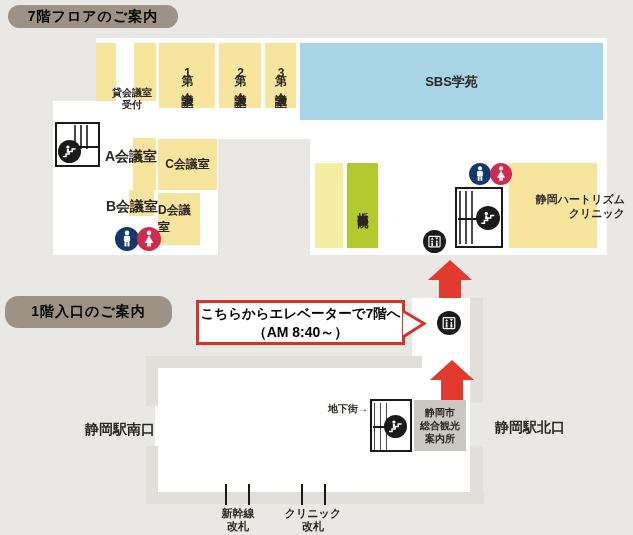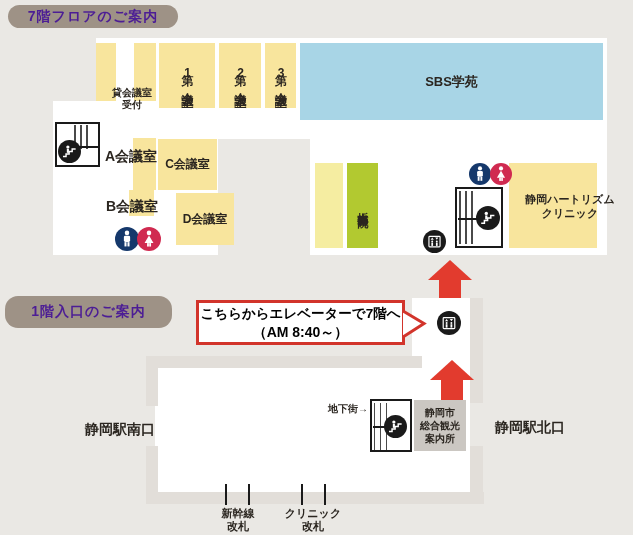--- a/index.html
+++ b/index.html
@@ -4,21 +4,21 @@
 <style>
   html,body{margin:0;padding:0;background:#b5b2ad;}
   .stage{
     position:relative;width:633px;height:535px;overflow:hidden;
     background:#eae8e4;
     font-family:"Liberation Sans","DejaVu Sans",sans-serif;
     color:#2b2620;
   }
   .abs{position:absolute;}
   .badge{
-    position:absolute;background:#9e9286;color:#4c1d95;
+    position:absolute;background:#9e9286;color:#000000;
     font-weight:bold;font-size:14px;letter-spacing:1px;
     display:flex;align-items:center;justify-content:center;
     border-radius:13px;
   }
   .white{position:absolute;background:#ffffff;}
   .yellow{position:absolute;background:#f8e59d;}
   .paleyellow{position:absolute;background:#f5eda1;}
   .blue{position:absolute;background:#a8d5e6;}
   .green{position:absolute;background:#b2c930;}
   .graybox{position:absolute;background:#cbc7c2;}
@@ -76,21 +76,21 @@
         <circle cx="10.3" cy="7.4" r="1.7" fill="#fff"></circle>
         <path d="M10.3 9.4 L10.3 13.4" stroke="#fff" stroke-width="2.2"></path>
       </svg>
   </div>
 
   <div class="yellow" style="left:133px;top:138px;width:23px;height:52px;"></div>
   <div class="yellow roomlabel" style="left:158px;top:139px;width:59px;height:51px;">C会議室</div>
   <div class="stationtext" style="left:100px;top:148px;width:57px;text-align:right;background:transparent;">A会議室</div>
 
   <div class="yellow" style="left:129px;top:190px;width:25px;height:26px;"></div>
-  <div class="yellow roomlabel" style="left:176px;top:193px;width:58px;height:52px;">D会議室</div>
+  <div class="yellow roomlabel" style="left:158px;top:193px;width:42px;height:52px;">D会議室</div>
   <div class="stationtext" style="left:100px;top:198px;width:58px;text-align:right;background:transparent;">B会議室</div>
 
   <div class="abs" style="left:115px;top:227px;">
     <svg width="24" height="24" viewBox="0 0 20 20">
         <circle cx="10" cy="10" r="10" fill="#15386b"></circle>
         <circle cx="10" cy="4.9" r="1.9" fill="#fff"></circle>
         <rect x="7.4" y="7.2" width="5.2" height="5.2" rx="1.2" fill="#fff"></rect>
         <rect x="7.9" y="12.6" width="1.7" height="3.6" fill="#fff"></rect>
         <rect x="10.4" y="12.6" width="1.7" height="3.6" fill="#fff"></rect>
       </svg>
@@ -102,21 +102,21 @@
         <path d="M10 7 L13.7 13.4 H6.3 Z" fill="#fff"></path>
         <rect x="8.4" y="13.4" width="1.5" height="2.9" fill="#fff"></rect>
         <rect x="10.2" y="13.4" width="1.5" height="2.9" fill="#fff"></rect>
       </svg>
   </div>
 
   <div class="paleyellow" style="left:315px;top:163px;width:28px;height:85px;"></div>
   <div class="green roomlabel vtext" style="left:347px;top:163px;width:31px;height:85px;font-size:11px;letter-spacing:1px;">坂本歯科医院</div>
 
   <div class="yellow" style="left:509px;top:163px;width:88px;height:85px;"></div>
-  <div class="abs" style="left:515px;top:192px;width:110px;text-align:center;font-size:11px;font-weight:600;line-height:14px;">
+  <div class="abs" style="left:515px;top:192px;width:110px;text-align:right;font-size:11px;font-weight:600;line-height:14px;">
     <span>静岡ハートリズム</span><br>
     <span>クリニック</span>
   </div>
 
   <div class="abs" style="left:469px;top:163px;">
     <svg width="22" height="22" viewBox="0 0 20 20">
         <circle cx="10" cy="10" r="10" fill="#15386b"></circle>
         <circle cx="10" cy="4.9" r="1.9" fill="#fff"></circle>
         <rect x="7.4" y="7.2" width="5.2" height="5.2" rx="1.2" fill="#fff"></rect>
         <rect x="7.9" y="12.6" width="1.7" height="3.6" fill="#fff"></rect>

